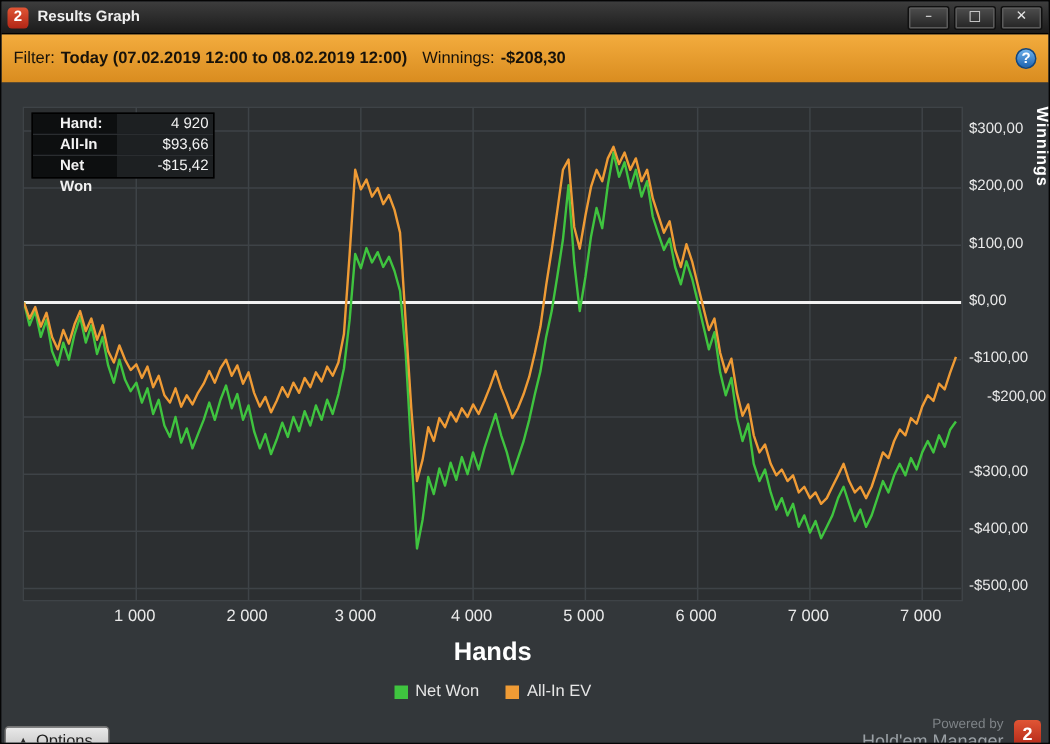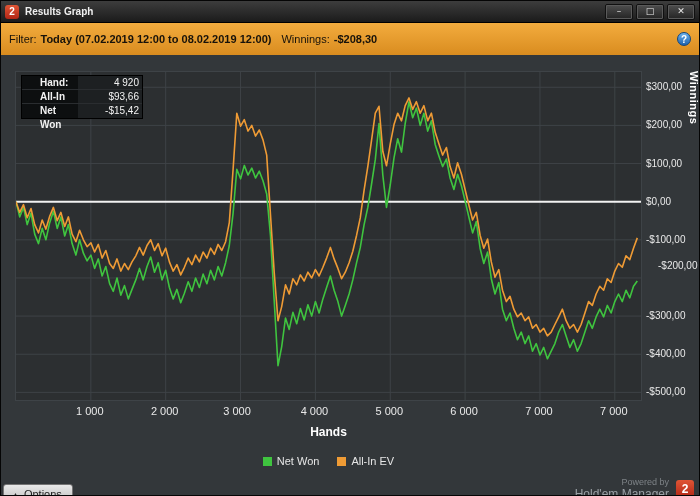--- a/index.html
+++ b/index.html
@@ -42,21 +42,21 @@
   .tvalue { flex:1; text-align:right; padding-right:3px; background:#1d2022; }
 
   .y-axis { position:absolute; left:645px; top:16px; width:46px; height:330px; }
   .ytick { position:absolute; transform:translateY(-50%); color:#e9e9e9; font-size:10px; white-space:nowrap; }
   .y-title { position:absolute; left:687px; top:16px; height:330px; display:flex; align-items:center;
              writing-mode:vertical-rl; color:#fff; font-size:11px; font-weight:bold; letter-spacing:0.5px; }
 
   .x-axis { position:absolute; left:14px; top:350px; width:627px; height:13px; }
   .xtick { position:absolute; transform:translateX(-50%); color:#e9e9e9; font-size:11px; white-space:nowrap; }
   .x-title { position:absolute; left:14px; top:370px; width:627px; text-align:center; color:#fff;
-             font-size:12px; font-weight:bold; }
+             font-size:17px; font-weight:bold; }
 
   .legend { position:absolute; left:14px; top:400px; width:627px; display:flex; justify-content:center;
             gap:18px; align-items:center; }
   .legend-item { display:flex; align-items:center; gap:5px; color:#e6e6e6; font-size:11px; }
   .swatch { width:9px; height:9px; display:inline-block; }
 
   .options-btn { position:absolute; left:2px; bottom:3px; height:20px; padding:0 10px 0 8px;
                  background:linear-gradient(#e9e9e9,#bdbdbd); border:1px solid #747474; border-radius:3px;
                  font-size:11px; color:#1d1d1d; display:flex; align-items:center; gap:5px; cursor:pointer;
                  font-family:"Liberation Sans", sans-serif; }

